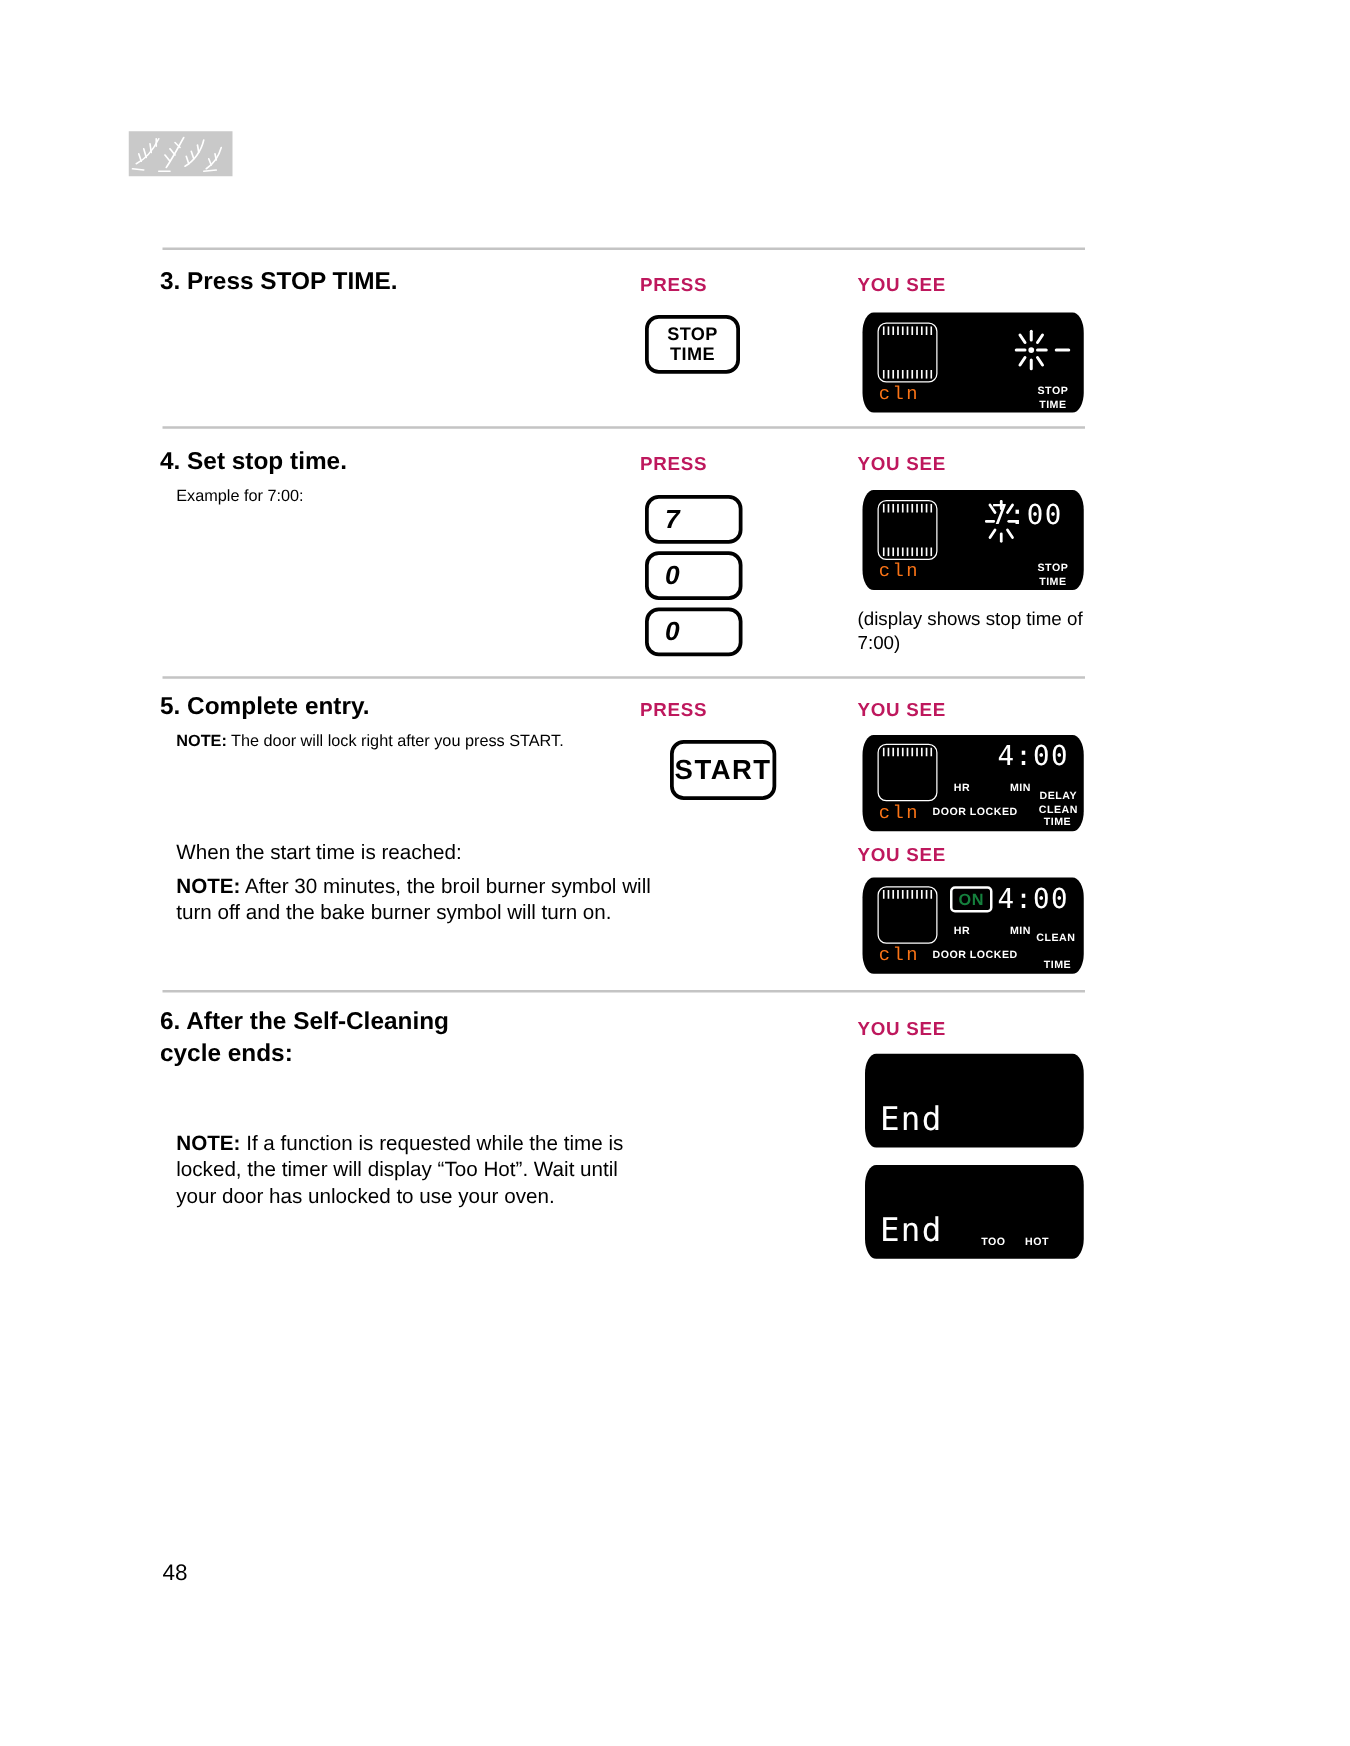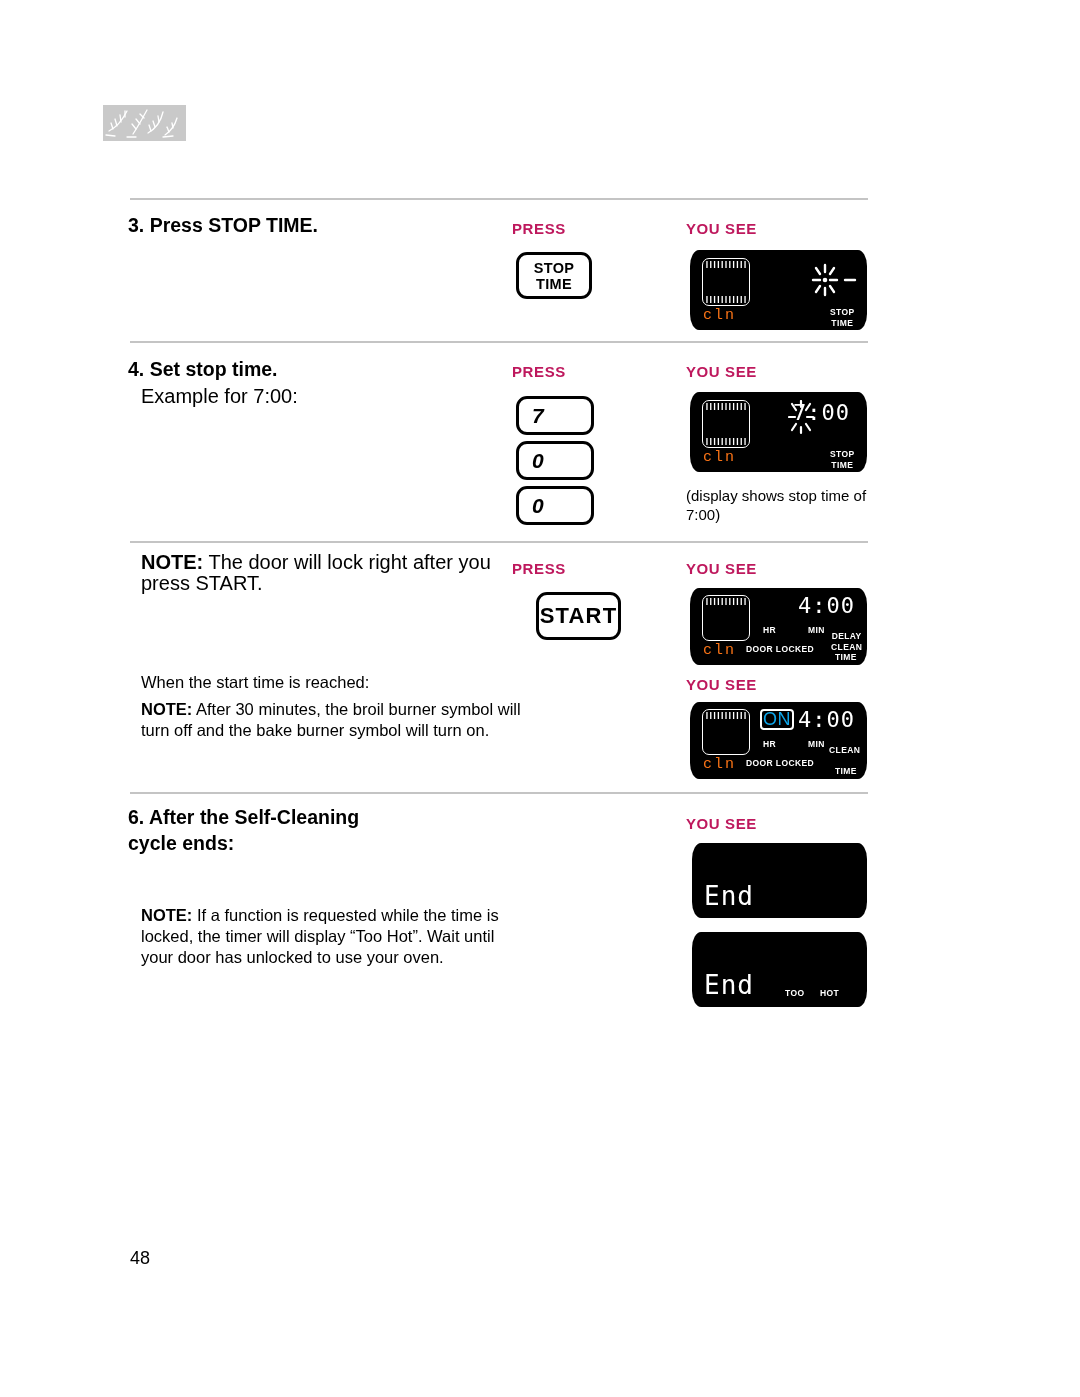--- a/index.html
+++ b/index.html
@@ -70,21 +70,21 @@
     width: 380px;
   }
   .step-head {
     font-size: 19.5px;
     font-weight: bold;
     line-height: 26px;
     margin: 0 0 4px 0;
     white-space: pre-line;
   }
   .step-body {
-    font-size: 20px;
+    font-size: 13px;
     line-height: 21px;
     margin: 0;
     padding-left: 13px;
   }
   .step-body b { font-weight: bold; }
 
   .plain-text {
     position: absolute;
     left: 141px;
     width: 400px;
@@ -181,23 +181,23 @@
   .flash-star {
     position: absolute;
   }
   .flash-star svg { display: block; }
 
   .on-box {
     position: absolute;
     box-sizing: border-box;
     border: 2px solid #fff;
     border-radius: 4px;
-    color: #0ea5e9;
-    font-size: 18px;
-    font-weight: normal;
+    color: #15803d;
+    font-size: 13px;
+    font-weight: bold;
     letter-spacing: 0.5px;
     display: flex;
     align-items: center;
     justify-content: center;
   }
 
   .lcd-tag {
     position: absolute;
     color: #fff;
     font-size: 8.5px;
@@ -353,20 +353,21 @@
         <path d="M22 30 L18 24"></path>
         <path d="M13 33 L13 27"></path>
       </g>
     </svg>
   </div>
   <div class="lcd-tag two" style="left:140px; top:57px">STOP<br>TIME</div>
 </div>
 <div class="caption" style="left:686px; top:470px">(display shows stop time of 7:00)</div>
 
 <div class="step" style="top:552px; width:400px">
+  <p class="step-head">5. Complete entry.</p>
   <p class="step-body"><b>NOTE:</b><span> The door will lock right after you press START.</span></p>
 </div>
 <div class="col-label" style="left:512px; top:560px">PRESS</div>
 <div class="col-label" style="left:686px; top:560px">YOU SEE</div>
 
 <div class="key start-key" style="left:536px; top:592px; width:85px; height:48px">START</div>
 
 <div class="lcd" style="left:690px; top:588px; width:177px; height:77px">
   <div class="oven-icon" style="top:7px; height:46px">
     <div class="coil top">

